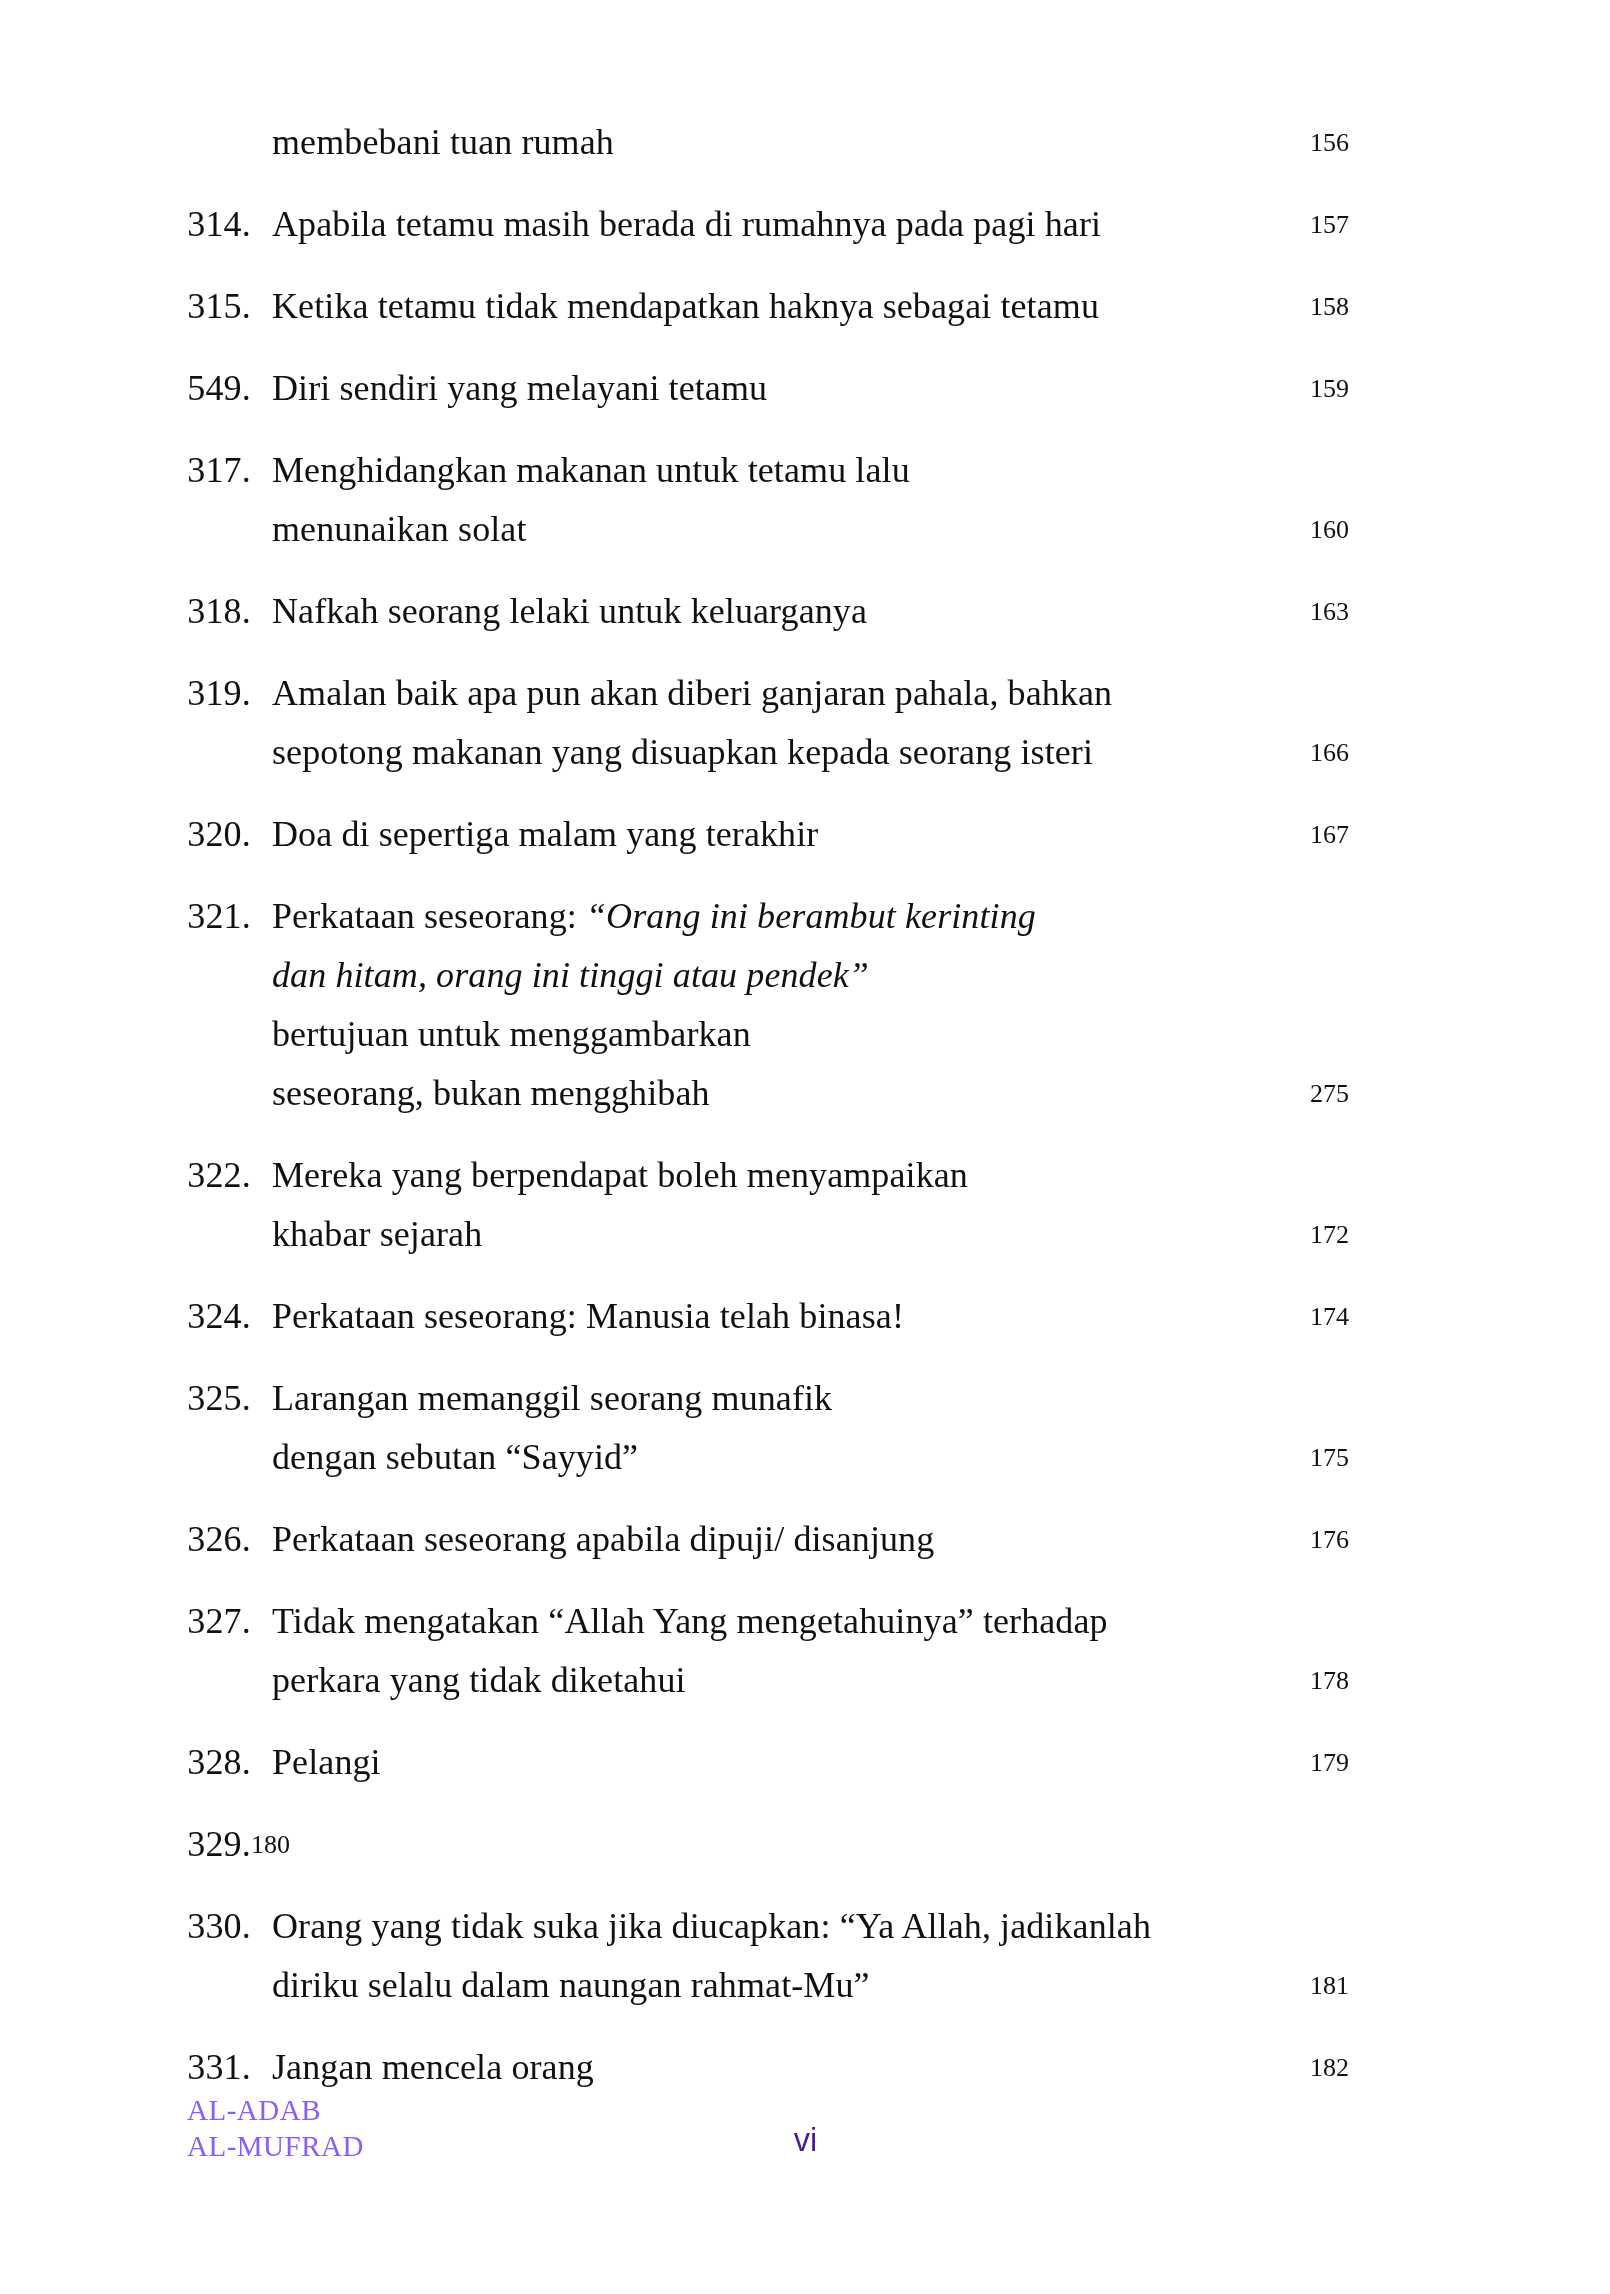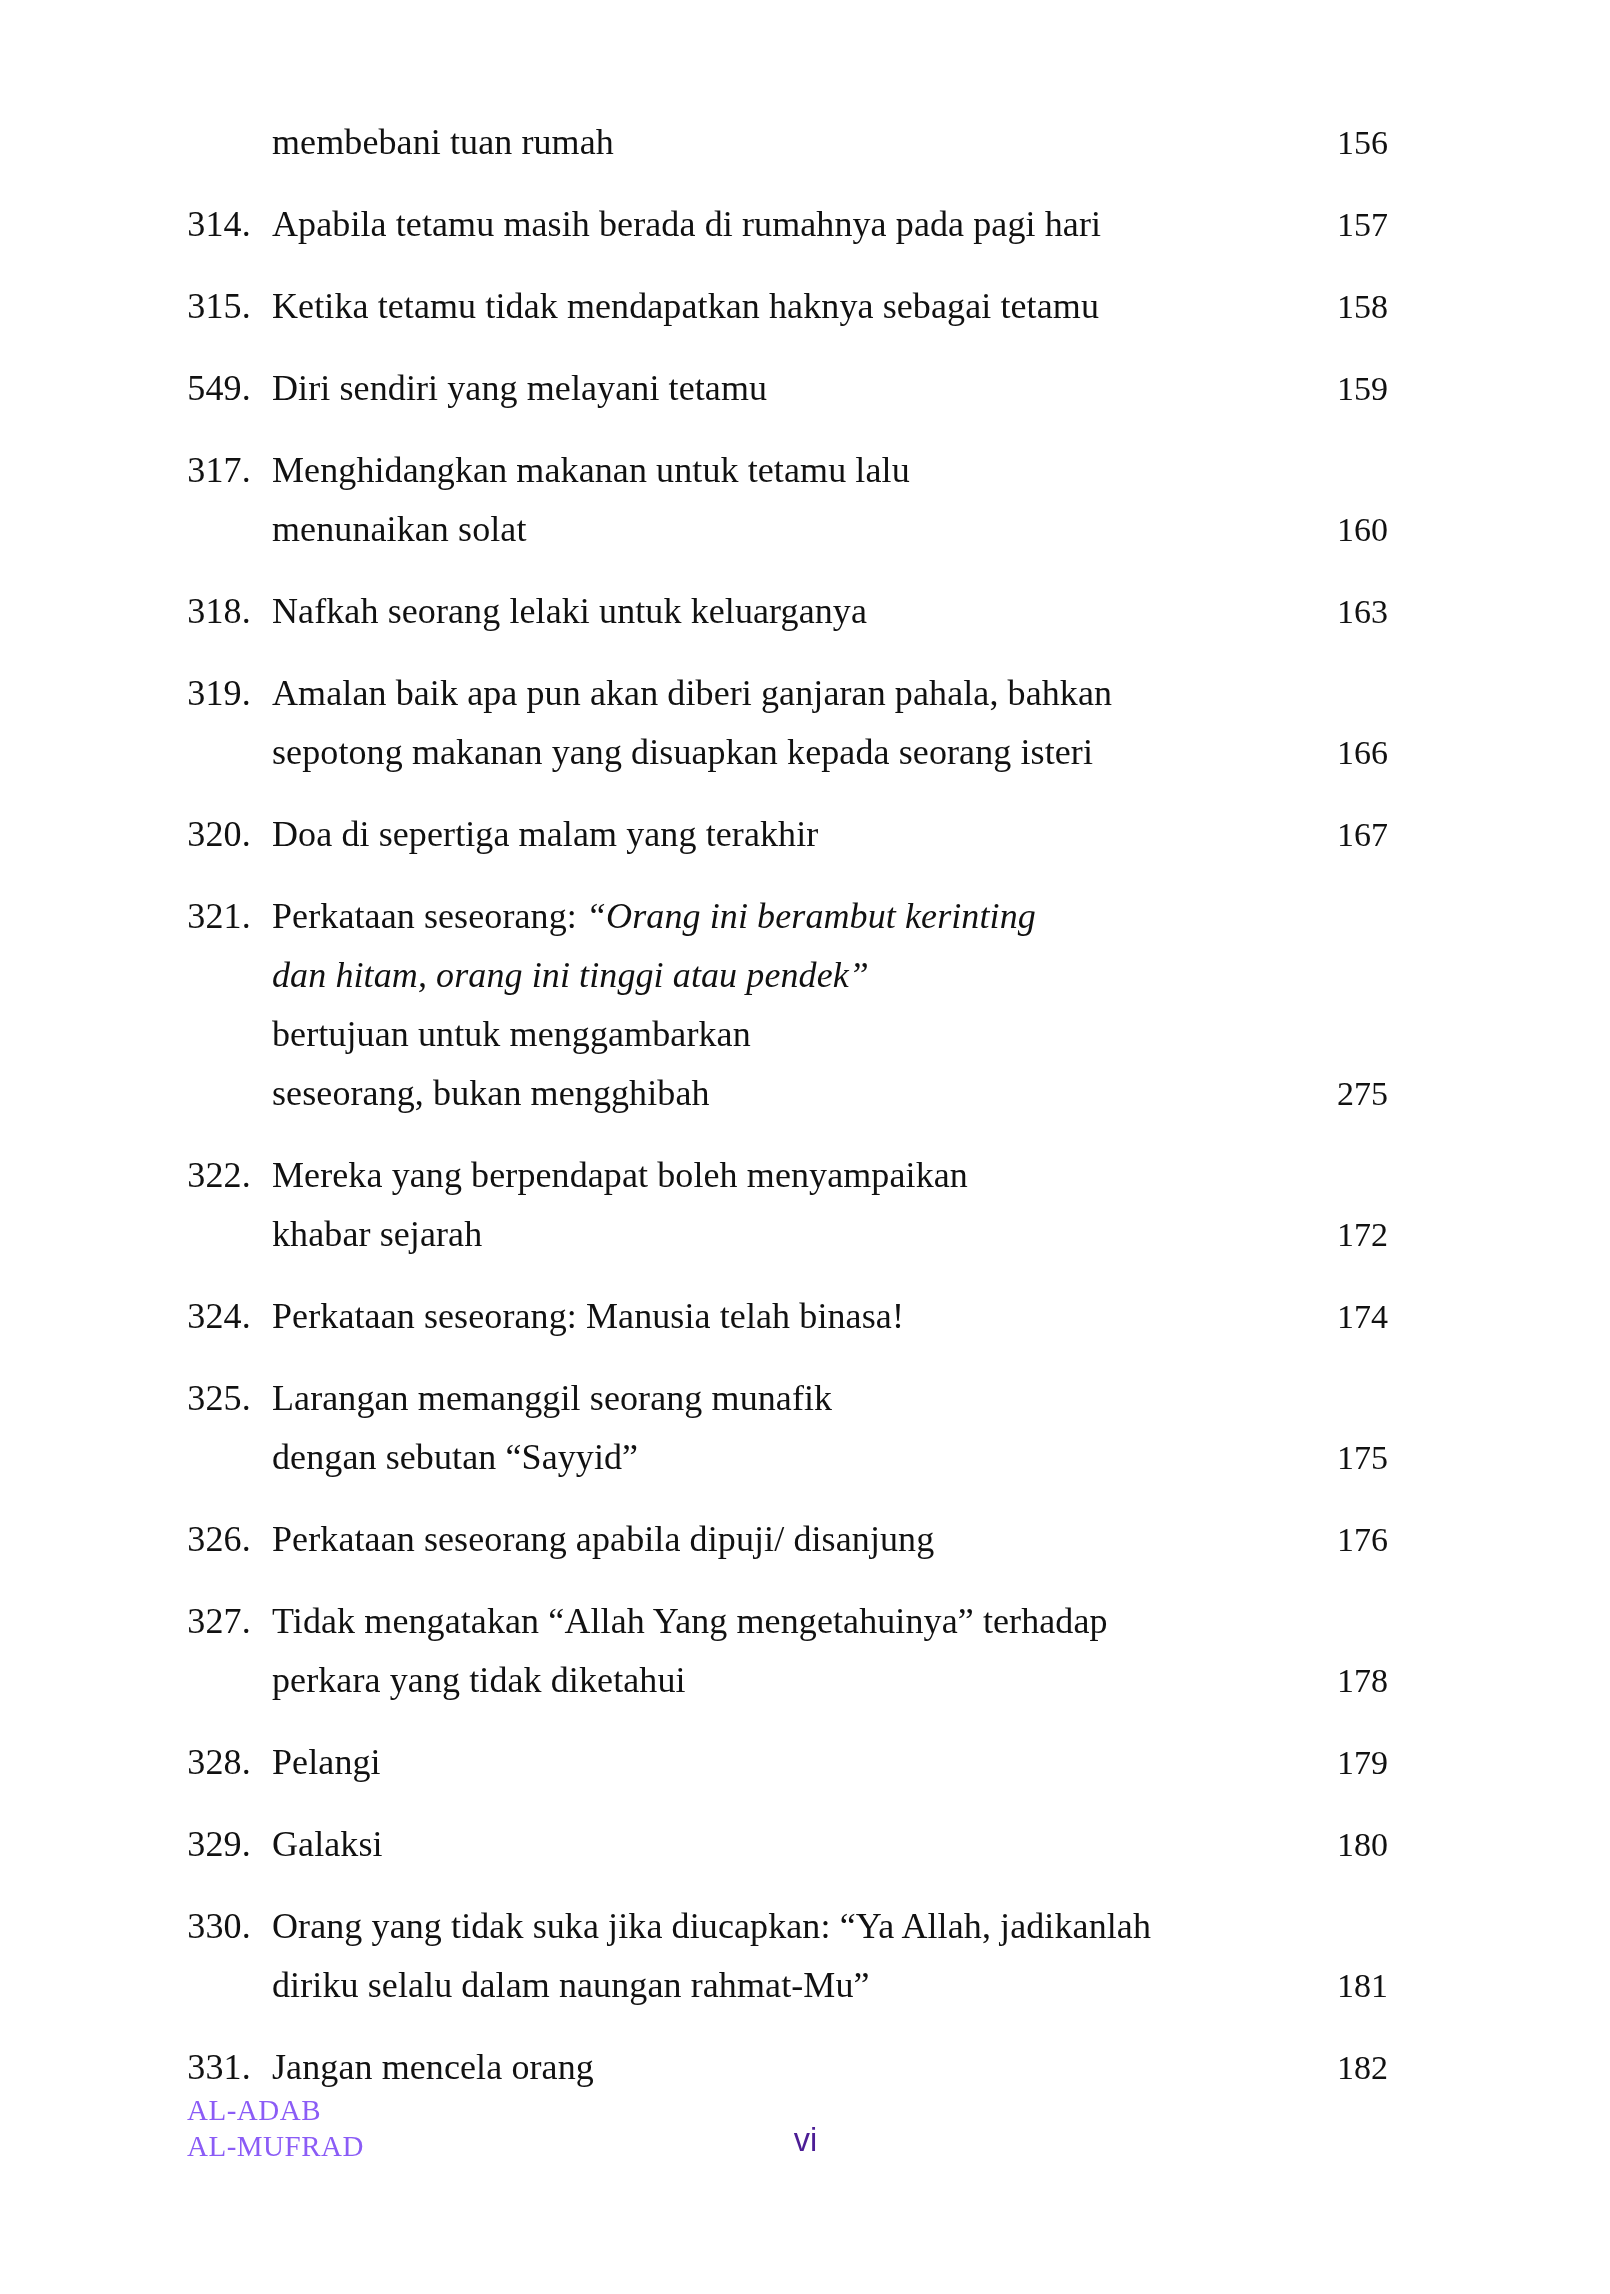--- a/index.html
+++ b/index.html
@@ -63,22 +63,22 @@
     display: block;
     white-space: nowrap;
   }
 
   .entry-text em {
     font-style: italic;
   }
 
   .entry-page {
     flex: 0 0 105px;
-    text-align: center;
-    font-size: 34px;
+    text-align: left;
+    font-size: 26px;
     line-height: 59px;
     white-space: nowrap;
   }
 
   
   .entry-page.align-last {
     align-self: flex-end;
   }
 
   .entry-page.align-first {
@@ -229,23 +229,20 @@
       </div>
       <div class="toc-entry">
         <div class="entry-num">328.</div>
         <div class="entry-text">
           <span class="ln">Pelangi</span>
         </div>
         <div class="entry-page align-first">179</div>
       </div>
       <div class="toc-entry">
         <div class="entry-num">329.</div>
-        <div class="entry-text">
-          <span class="ln">Galaksi</span>
-        </div>
         <div class="entry-page align-first">180</div>
       </div>
       <div class="toc-entry">
         <div class="entry-num">330.</div>
         <div class="entry-text">
           <span class="ln">Orang yang tidak suka jika diucapkan: “Ya Allah, jadikanlah</span>
           <span class="ln">diriku selalu dalam naungan rahmat-Mu”</span>
         </div>
         <div class="entry-page align-last">181</div>
       </div>

